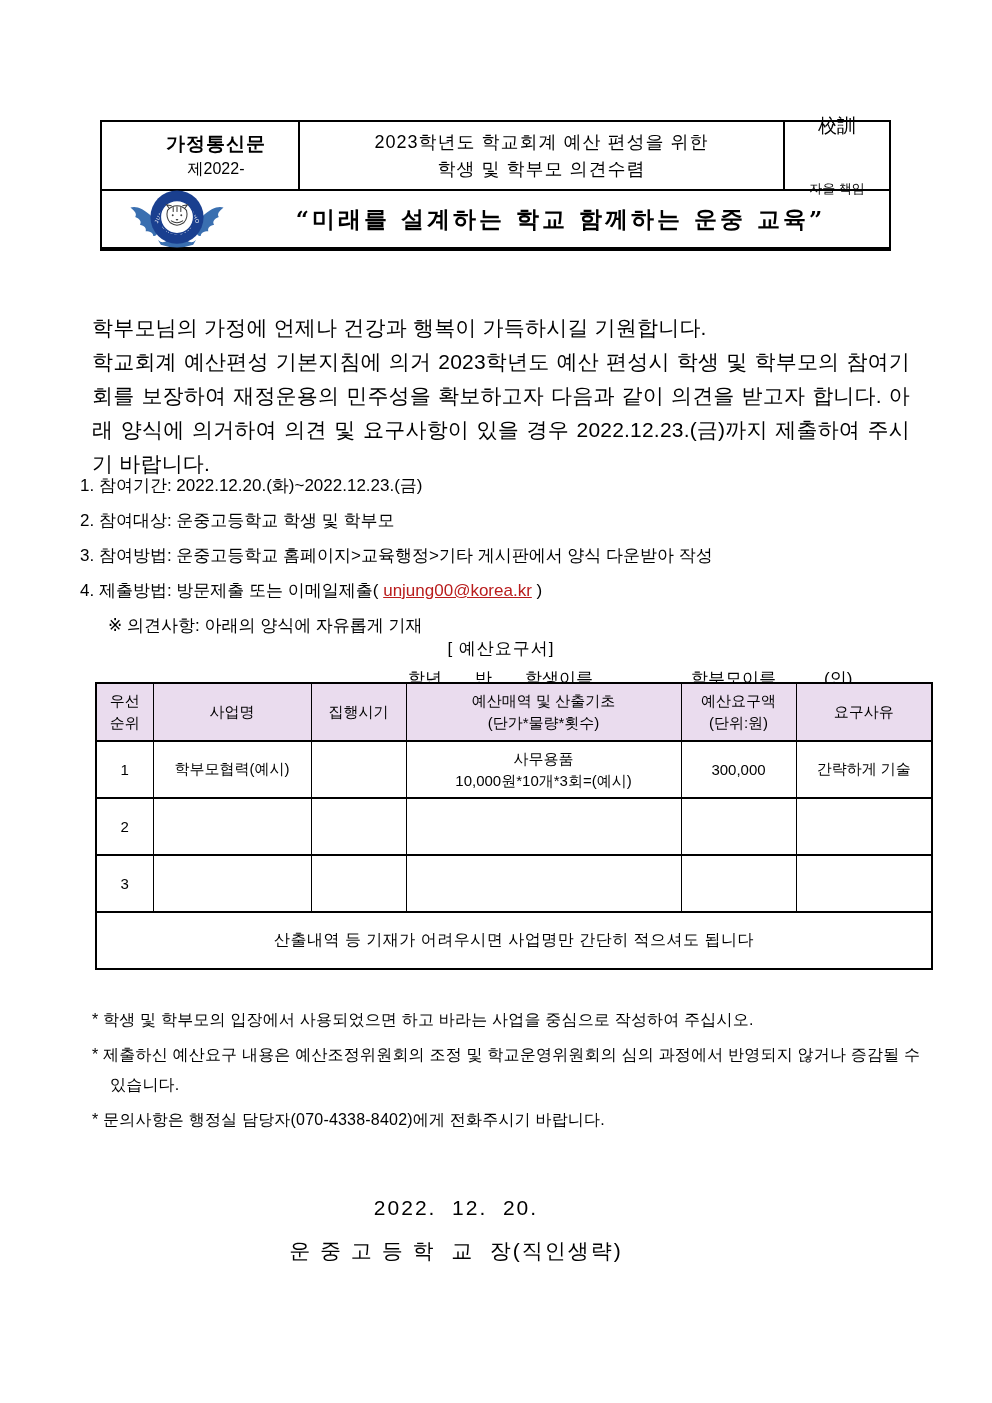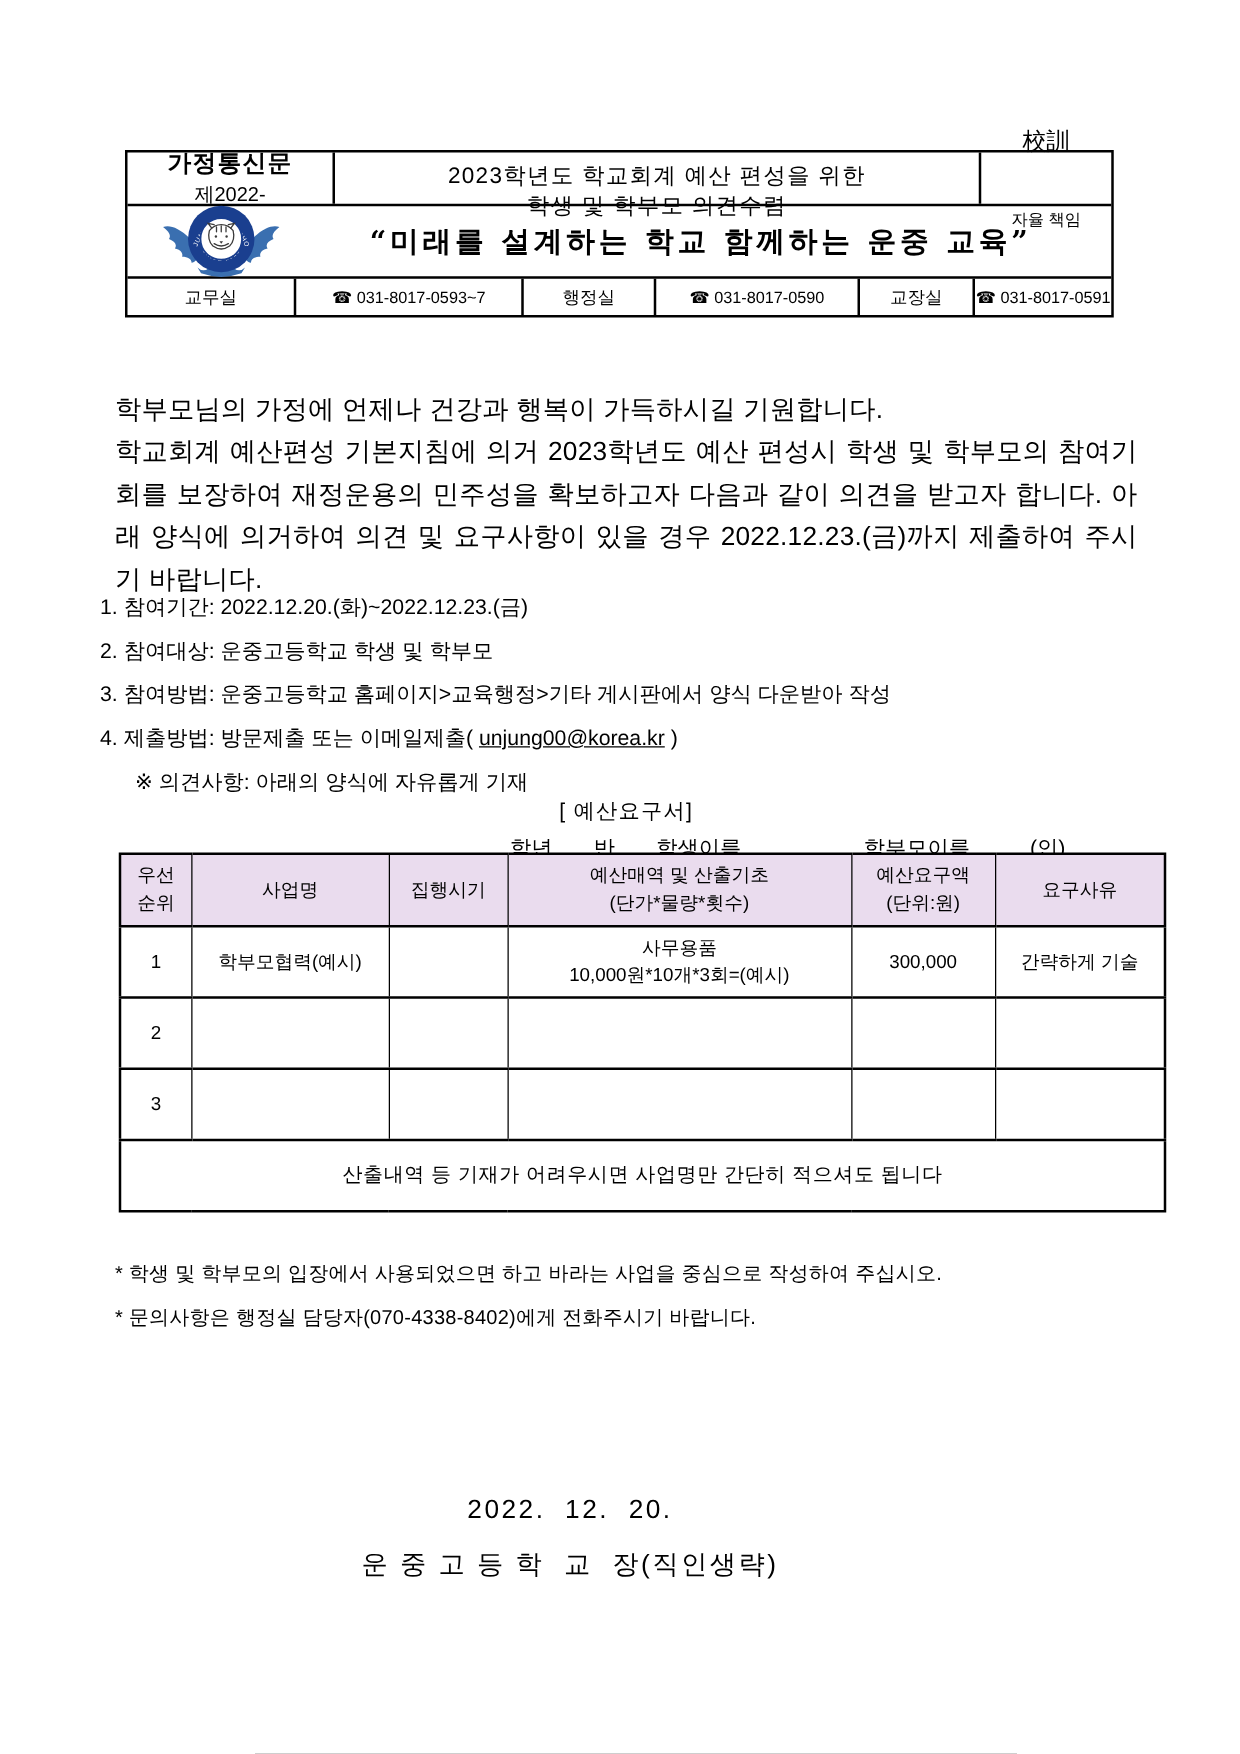--- a/index.html
+++ b/index.html
@@ -5,21 +5,21 @@
   * { margin:0; padding:0; box-sizing:border-box; }
   html,body { background:#888; }
   body { font-family:"Liberation Sans","DejaVu Sans",sans-serif; }
   #page {
     position:relative; width:992px; height:1403px; background:#ffffff;
     margin:0 auto; color:#000; overflow:hidden;
   }
 
   
   .header-table { position:absolute; left:100px; top:120px; width:791px; border:2px solid #000; }
-  .h-row1 { display:flex; height:43px; border-bottom:2px solid #000; }
+  .h-row1 { display:flex; height:69px; border-bottom:2px solid #000;padding-left:32px; }
   .h-doc { width:166px; border-right:2px solid #000; display:flex; flex-direction:column; justify-content:center; align-items:center; }
   .h-doc .doc-type { font-weight:bold; font-size:19px; letter-spacing:1px; }
   .h-doc .doc-no { font-size:16px; margin-top:2px; }
   .h-title { flex:1; display:flex; flex-direction:column; justify-content:space-around; align-items:center; padding:6px 0; }
   .h-title div { font-size:18px; letter-spacing:1px; }
   .h-motto { width:106px; border-left:2px solid #000; display:flex; flex-direction:column; justify-content:center; align-items:center;gap:36px; }
   .h-motto .motto-label { font-size:19px; }
   .h-motto .motto-text { font-size:13px; margin-top:5px; }
   .h-row2 { height:58px; border-bottom:2px solid #000; display:flex; align-items:center; }
   .h-logo { width:150px; display:flex; justify-content:center; align-items:center; }
@@ -36,21 +36,21 @@
 
   
   .body-text { position:absolute; left:92px; top:311px; width:818px; font-size:21px; line-height:34px; }
   .greeting { letter-spacing:0.2px; }
   .intro { text-align:justify; word-break:break-all; letter-spacing:0.2px; }
 
   
   .list-block { position:absolute; left:80px; top:468px; width:830px; font-size:17px; }
   .list-item { height:35px; line-height:35px; white-space:nowrap; }
   .list-item.sub { padding-left:28px; }
-  a.email { color:#000000; text-decoration:underline; cursor:pointer;text-align:center; }
+  a.email { color:#b91c1c; text-decoration:underline; cursor:pointer;text-align:center; }
 
   
   .form-title { position:absolute; left:92px; top:637px; width:818px; text-align:center; font-size:17px; letter-spacing:1px; }
   .name-line { position:absolute; left:408px; top:667px; font-size:17px; display:flex; align-items:center; }
   .name-line .g1 { margin-right:33px; }
   .name-line .g2 { margin-right:33px; }
   .name-line .g3 { margin-right:98px; }
   .name-line .g4 { margin-right:48px; }
 
   
@@ -128,28 +128,20 @@
             <circle cx="45.5" cy="36" r="1" fill="#3b3b3b" stroke="none"></circle>
             <circle cx="54.5" cy="36" r="1" fill="#3b3b3b" stroke="none"></circle>
             <path d="M48.5,40 h3 l-1.5,2 Z" fill="#3b3b3b" stroke="none"></path>
             <path d="M44,42 q6,4 12,0"></path>
           </g>
         </svg>
       </div>
       <div class="h-slogan">“미래를 설계하는 학교 함께하는 운중 교육”</div>
     </div>
 
-    <div class="h-row3">
-      <div class="cell c-office">교무실</div>
-      <div class="cell c-phone1">☎ 031-8017-0593~7</div>
-      <div class="cell c-admin">행정실</div>
-      <div class="cell c-phone2">☎ 031-8017-0590</div>
-      <div class="cell c-principal">교장실</div>
-      <div class="cell c-phone3">☎ 031-8017-0591</div>
-    </div>
   </div>
 
   <div class="body-text">
     <div class="greeting">학부모님의 가정에 언제나 건강과 행복이 가득하시길 기원합니다.</div>
     <div class="intro">학교회계 예산편성 기본지침에 의거 2023학년도 예산 편성시 학생 및 학부모의 참여기회를 보장하여 재정운용의 민주성을 확보하고자 다음과 같이 의견을 받고자 합니다. 아래 양식에 의거하여 의견 및 요구사항이 있을 경우 2022.12.23.(금)까지 제출하여 주시기 바랍니다.</div>
   </div>
 
   <div class="list-block">
     <div class="list-item">1. 참여기간: 2022.12.20.(화)~2022.12.23.(금)</div>
     <div class="list-item">2. 참여대상: 운중고등학교 학생 및 학부모</div>
@@ -224,19 +216,20 @@
         <td></td>
       </tr>
       <tr class="foot-row">
         <td colspan="6">산출내역 등 기재가 어려우시면 사업명만 간단히 적으셔도 됩니다</td>
       </tr>
     </tbody>
   </table>
 
   <div class="notes">
     <div class="note">* 학생 및 학부모의 입장에서 사용되었으면 하고 바라는 사업을 중심으로 작성하여 주십시오.</div>
+    <div class="note">* 제출하신 예산요구 내용은 예산조정위원회의 조정 및 학교운영위원회의 심의 과정에서 반영되지 않거나 증감될 수 있습니다.</div>
     <div class="note">* 문의사항은 행정실 담당자(070-4338-8402)에게 전화주시기 바랍니다.</div>
   </div>
 
   <div class="footer-date">2022.  12.  20.</div>
   <div class="footer-signer">운 중 고 등 학  교  장(직인생략)</div>
 
 </div>
 
 </body></html>

